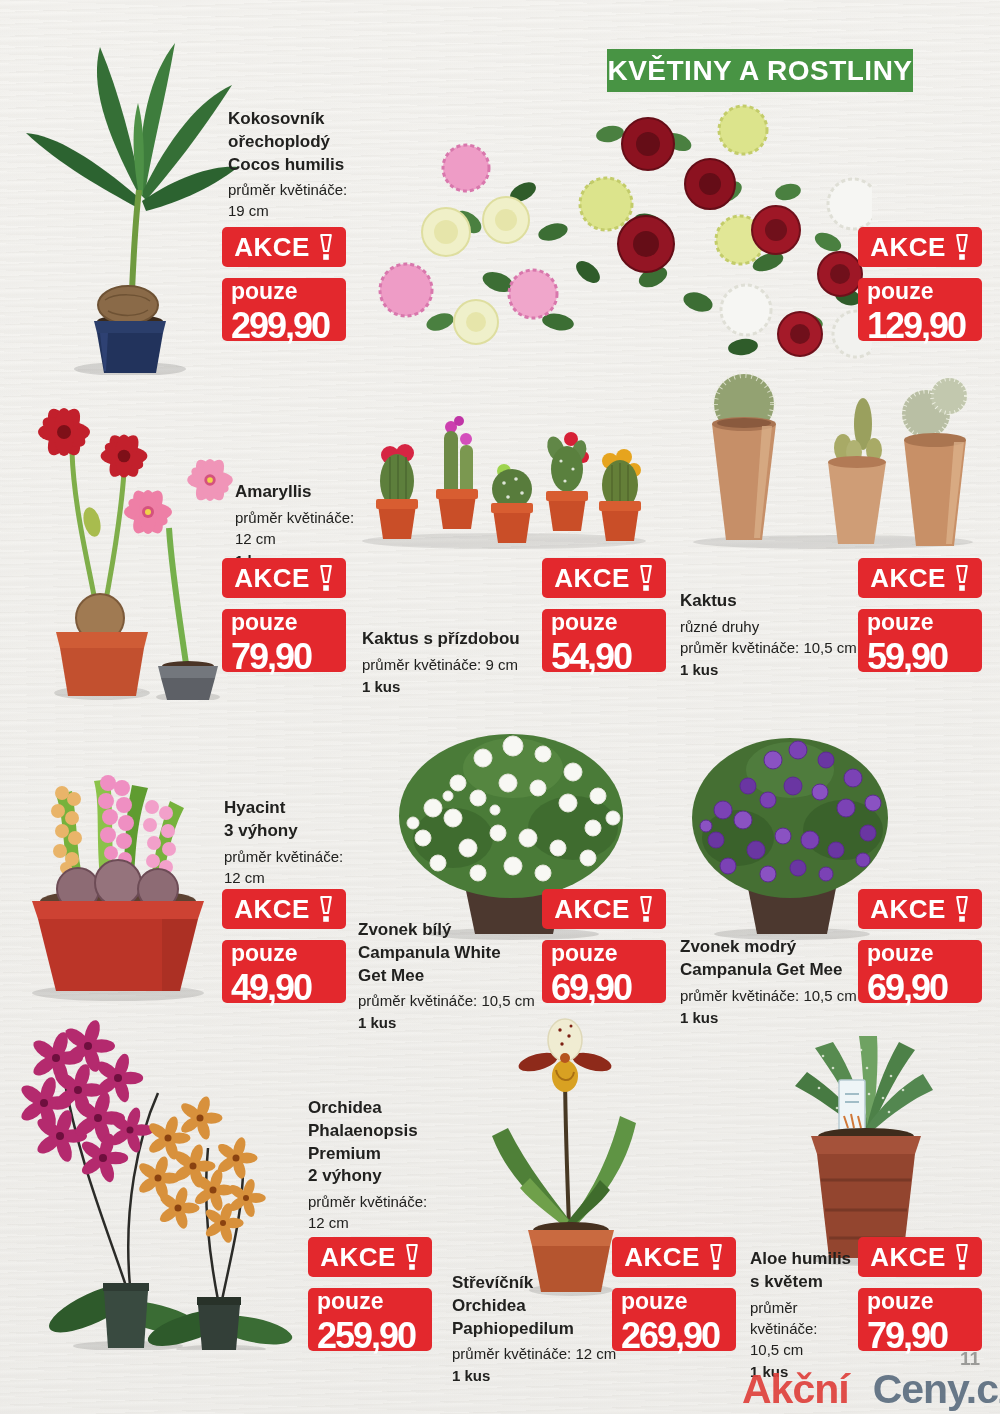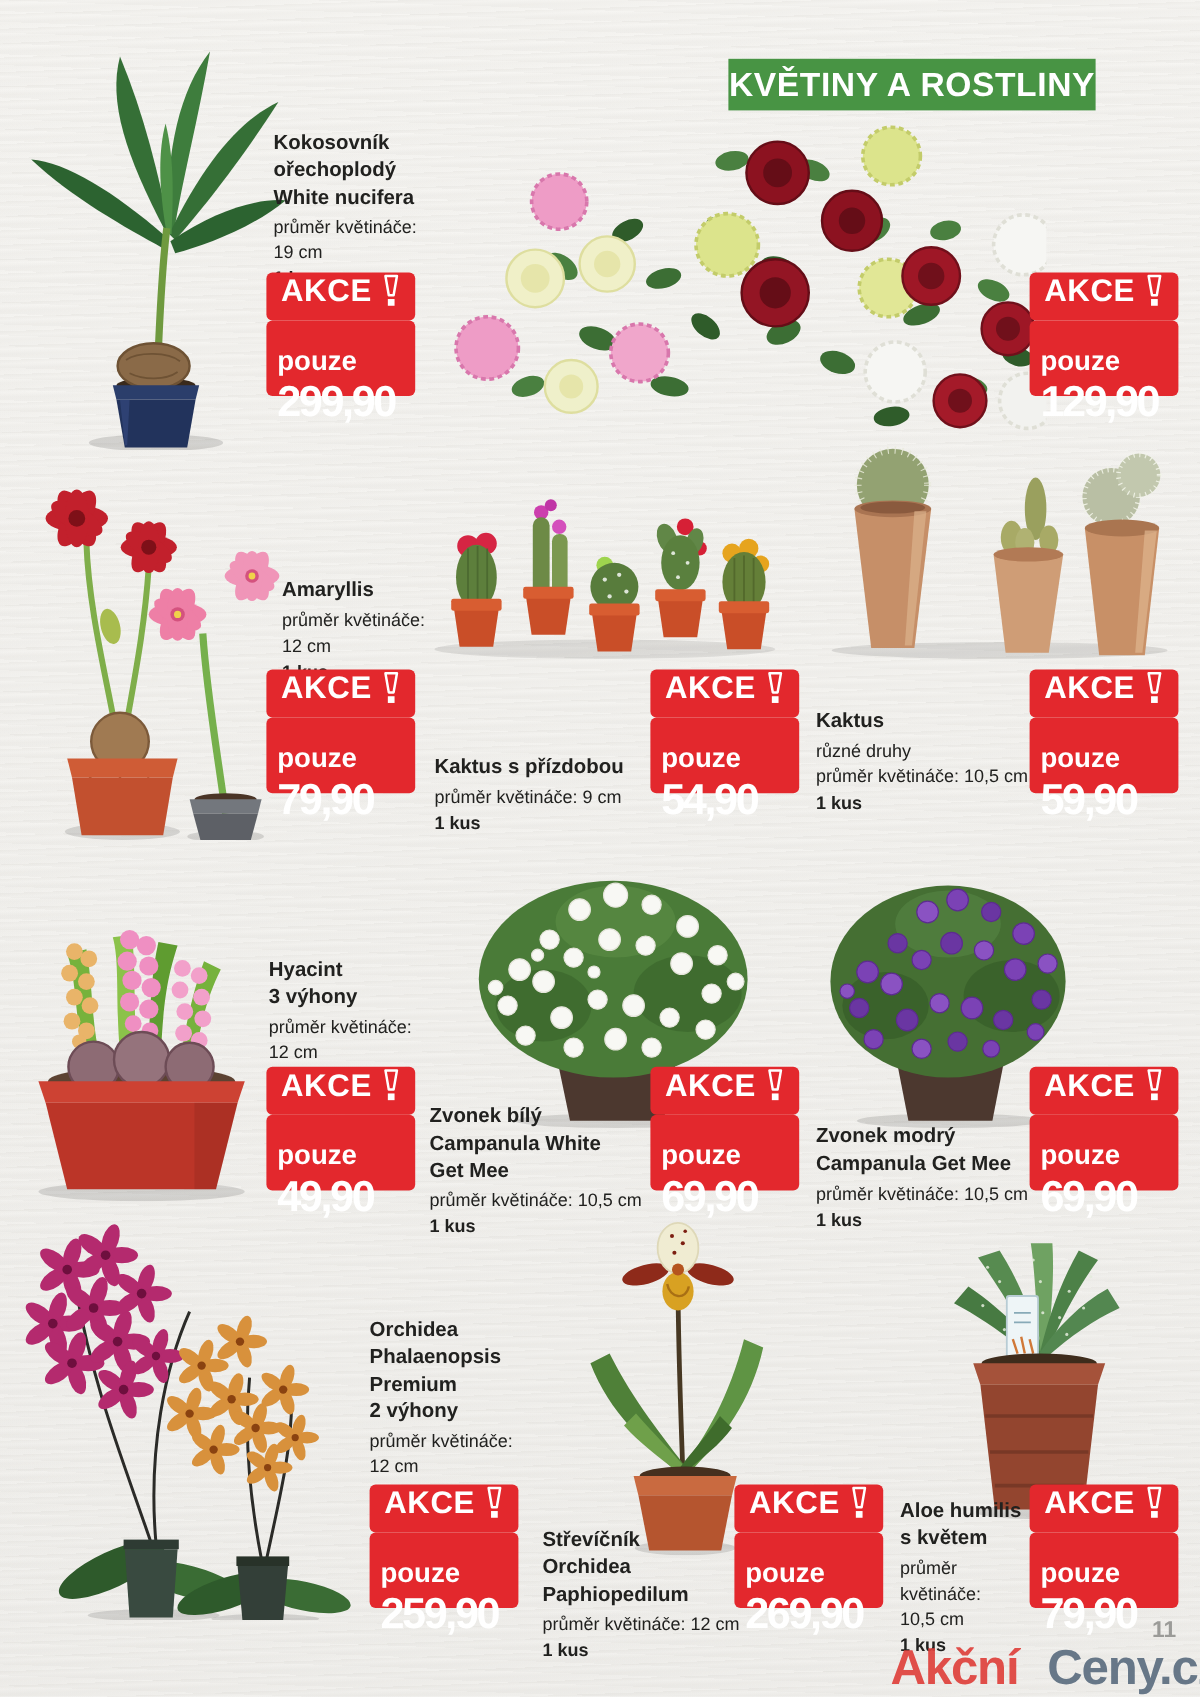--- a/index.html
+++ b/index.html
@@ -14,24 +14,24 @@
   .header{
     position:absolute;left:607px;top:4px;width:306px;height:43px;
     background:#489444;color:#fff;display:flex;align-items:center;justify-content:center;
     font-size:28px;font-weight:bold;letter-spacing:0.5px;z-index:6;margin-top:45px;
   }
   .txt{position:absolute;color:#21211f;z-index:4;}
   .p-name{font-weight:bold;font-size:17px;line-height:1.34;white-space:pre-line;}
   .p-details{font-size:15px;line-height:1.4;white-space:pre-line;margin-top:3px;}
   .p-unit{font-weight:bold;font-size:15px;margin-top:3px;}
   .badge{position:absolute;width:124px;z-index:5;}
-  .akce-bar{background:#e3282d;height:40px;border-radius:5px;display:flex;justify-content:center;gap:8px;}
+  .akce-bar{background:#e3282d;height:40px;border-radius:5px;display:flex;align-items:center;justify-content:center;gap:8px;}
   .akce-label{color:#fff;font-size:26px;font-weight:bold;letter-spacing:0.5px;}
   .excl{width:16px;height:30px;display:block;}
-  .price-box{background:#e3282d;margin-top:0;height:63px;border-radius:5px;padding:22px 3px 0 9px;box-sizing:border-box;}
+  .price-box{background:#e3282d;margin-top:11px;height:63px;border-radius:5px;padding:2px 3px 0 9px;box-sizing:border-box;}
   .pouze{color:#fff;font-weight:bold;font-size:23px;line-height:1;}
   .price{color:#fff;font-weight:bold;font-size:36px;letter-spacing:-2px;line-height:1;margin-top:5px;}
   .photo{position:absolute;z-index:1;}
   .photo svg{display:block;}
   .watermark{position:absolute;left:742px;top:1366px;font-size:41px;font-weight:bold;z-index:7;opacity:0.92;letter-spacing:-1px;}
   .wm-red{color:#df413c;}
   .wm-dark{color:#5c6e80;margin-left:24px;}
   .pagenum{position:absolute;left:960px;top:1348px;font-size:19px;font-weight:bold;color:#9b9b98;z-index:7;}
 </style>
 </head>
@@ -510,21 +510,21 @@
       <ellipse cx="103" cy="108" rx="48" ry="8" fill="#3e2c1c"></ellipse>
       <path d="M48 108 L158 108 L152 126 L54 126 Z" fill="#a5523a"></path>
       <path d="M54 126 L152 126 L140 230 L66 230 Z" fill="#93452f"></path>
       <path d="M58 152 L148 152 M62 182 L144 182 M66 210 L140 210" stroke="rgba(0,0,0,0.18)" stroke-width="3"></path>
     </svg>
   </div>
 
   <div class="txt" style="left:228px;top:108px;width:125px;">
     <div class="p-name">Kokosovník
 ořechoplodý
-White nucifera</div>
+Cocos humilis</div>
     <div class="p-details">průměr květináče:
 19 cm</div>
     <div class="p-unit">1 kus</div>
   </div>
 
 
   <div class="txt" style="left:235px;top:481px;width:125px;">
     <div class="p-name">Amaryllis</div>
     <div class="p-details">průměr květináče:
 12 cm</div>

